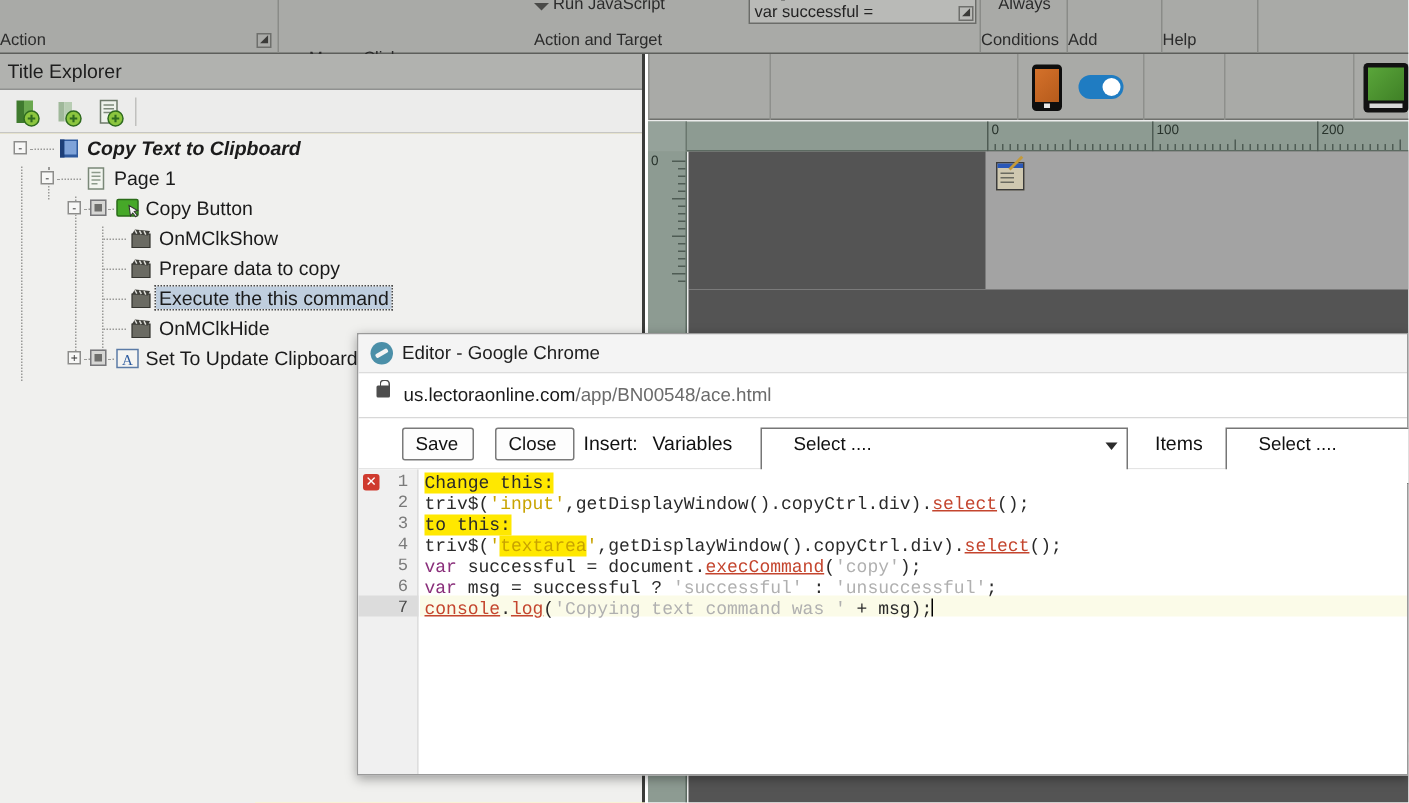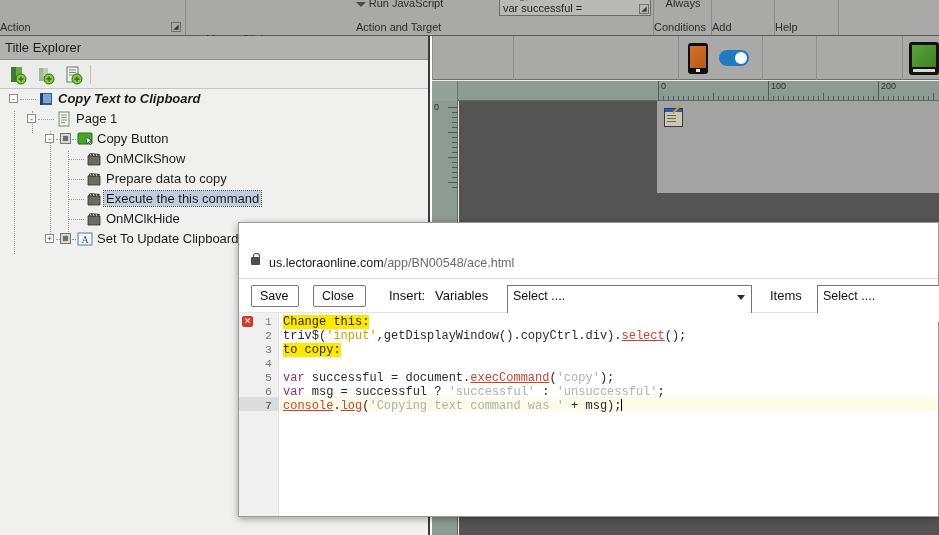--- a/index.html
+++ b/index.html
@@ -371,33 +371,34 @@
     height: 22px;
     background: #fdfdfd;
     border: 1px solid #7a7a7a;
     border-radius: 2px;
     font-size: 12.5px;
     color: #111;
     cursor: pointer;
     padding: 0 8px;
     line-height: 20px;
     font-family: "Liberation Sans", sans-serif;
+    margin-left: 17px;
   }
   .lbl {
     position: absolute; top: 9px;
     font-size: 13px; color: #111;
   }
   .sel {
     position: absolute; top: 6px;
     height: 38px;
     background: #ffffff;
     border: 1px solid #767676;
     font-size: 12.5px;
     color: #111;
-    padding-left: 5px;
+    padding-left: 21px;
     line-height: 20px;
     cursor: pointer;
   }
   .sel .arrow {
     position: absolute; right: 6px; top: 9px;
     width: 0; height: 0;
     border-left: 4px solid transparent;
     border-right: 4px solid transparent;
     border-top: 5px solid #2b2b2b;
   }
@@ -782,20 +783,24 @@
       <div class="ln" style="top:12px;"></div>
       <div class="pen"></div>
     </div>
     <div class="canvas-rest"></div>
   </div>
 
   <div class="whitegap"></div>
 
   <div class="chromewin">
 
+    <div class="cw-titlebar">
+      <div class="cw-favicon"></div>
+      <div class="cw-title">Editor - Google Chrome</div>
+    </div>
 
     <div class="cw-urlbar">
       <div class="lock-icon"></div>
       <div class="cw-url"><span class="dom">us.lectoraonline.com</span><span>/app/BN00548/ace.html</span></div>
     </div>
 
     <div class="cw-toolbar">
       <div class="btn" style="left:12px; width:48px;">Save</div>
       <div class="btn" style="left:74px; width:53px;">Close</div>
       <div class="lbl" style="left:150px;">Insert:</div>
@@ -824,22 +829,23 @@
         <div class="gline active" style="top:86px;">7</div>
       </div>
 
       <div class="ace-body">
         <div class="active-row" style="top:84px;"></div>
 
         <div class="cline" style="top:2px;"><span class="hl">Change this:</span></div>
 
         <div class="cline" style="top:16px;"><span class="t-plain">triv$(</span><span class="t-str">'input'</span><span class="t-plain">,getDisplayWindow().copyCtrl.div).</span><span class="t-fn">select</span><span class="t-plain">();</span></div>
 
-        <div class="cline" style="top:30px;"><span class="hl">to copy:</span></div>
-
+        <div class="cline" style="top:30px;"><span class="hl">to this:</span></div>
+
+        <div class="cline" style="top:44px;"><span class="t-plain">triv$(</span><span class="t-str">'</span><span class="hl t-str">textarea</span><span class="t-str">'</span><span class="t-plain">,getDisplayWindow().copyCtrl.div).</span><span class="t-fn">select</span><span class="t-plain">();</span></div>
 
         <div class="cline" style="top:58px;"><span class="t-kw">var</span><span class="t-plain"> successful = document.</span><span class="t-fn">execCommand</span><span class="t-plain">(</span><span class="t-str2">'copy'</span><span class="t-plain">);</span></div>
 
         <div class="cline" style="top:72px;"><span class="t-kw">var</span><span class="t-plain"> msg = successful ? </span><span class="t-str2">'successful'</span><span class="t-plain"> : </span><span class="t-str2">'unsuccessful'</span><span class="t-plain">;</span></div>
 
         <div class="cline" style="top:86px;"><span class="t-fn">console</span><span class="t-plain">.</span><span class="t-fn">log</span><span class="t-plain">(</span><span class="t-str2">'Copying text command was '</span><span class="t-plain"> + msg);</span><span class="caret"></span></div>
       </div>
     </div>
   </div>
 

